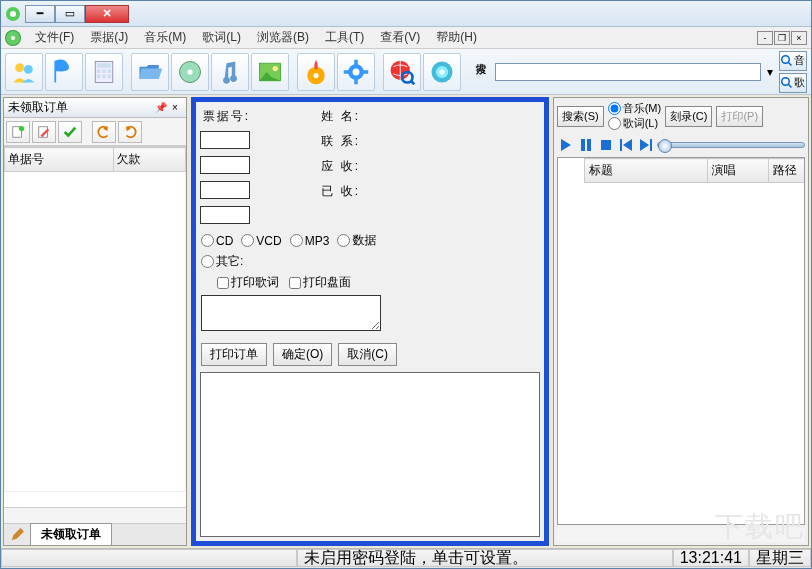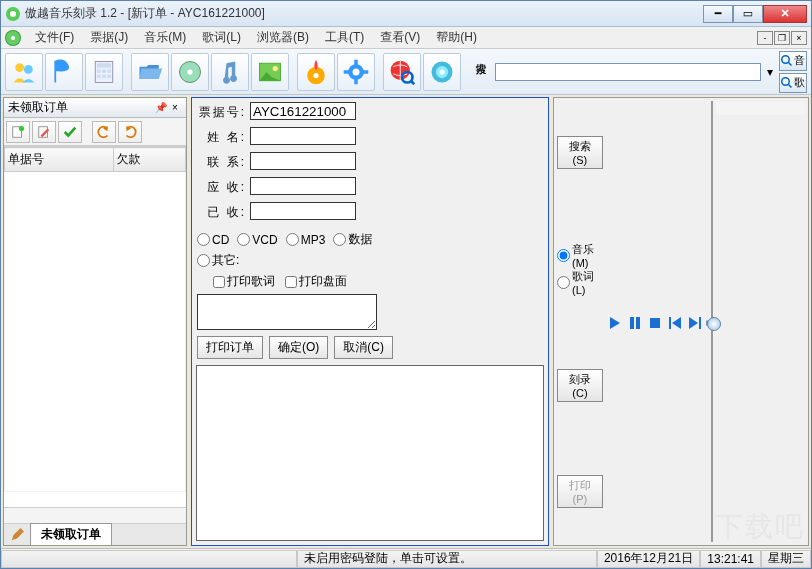--- a/index.html
+++ b/index.html
@@ -52,76 +52,75 @@
 .lp-grid { flex: 1; background: #fff; border-top: 1px solid #ccc; overflow: auto; }
 .lp-grid table { width: 100%; border-collapse: collapse; }
 .lp-grid th { background: linear-gradient(#fafafa,#e8e8e8); border: 1px solid #ccc; font-weight: normal; font-size: 12px; padding: 3px 3px; text-align: left; }
 .lp-grid td { border: 1px solid #eee; padding: 2px 4px; height: 16px; }
 .lp-footer { height: 16px; border-top: 1px solid #ccc; background: #f4f4f4; overflow-x: scroll; }
 .lp-tabstrip { height: 22px; background: #e8e8e8; display: flex; align-items: flex-end; padding-left: 6px; border-top:1px solid #ccc; }
 .lp-tabstrip .pen-icon { width:14px; height:14px; margin-right:6px; align-self:center; }
 .lp-tab { padding: 2px 10px; background: #fff; border: 1px solid #999; border-bottom: none; font-weight: bold; font-size: 12px; }
 
 
-.centerpane { flex: 1; background: #f0f0f0; border: 1px solid #1d4ed8; margin: 2px; display: flex; flex-direction: column; padding: 4px; }
+.centerpane { flex: 1; background: #f0f0f0; border: 5px solid #1d4ed8; margin: 2px; display: flex; flex-direction: column; padding: 4px; }
 .form { display: flex; gap: 8px; flex-wrap: wrap; }
 .form-left { display: grid; grid-template-columns: 50px 106px; gap: 4px 4px; align-content: start; }
 .form-left label { text-align: right; padding: 2px 0; letter-spacing: 2px; }
 .form-left input { height: 18px; border: 1px solid #333; padding: 0 2px; background:#fff; }
 .form-right { flex: 1; display: flex; flex-direction: column; gap: 4px; border-left: 1px solid transparent; }
 .radio-row { display: flex; gap: 8px; align-items: center; flex-wrap: wrap; }
 .radio-row label { display: flex; align-items: center; gap: 2px; }
 .chk-row { display: flex; gap: 10px; padding-left: 16px; }
 .txtbox { width: 180px; height: 36px; border: 1px solid #333; background:#fff; }
-.btn-row { display: flex; gap: 6px; margin-top: 2px; }
+.btn-row { display: flex; gap: 6px; margin-top: 8px; }
 .btn { padding: 2px 8px; border: 1px solid #888; background: linear-gradient(#fff,#e5e5e5); cursor: pointer; font-size: 12px; }
 .editor { flex: 1; margin-top: 6px; border: 1px solid #666; background: #fff; overflow:auto; }
 
 
-.rightpane { width: 256px; background: #f0f0f0; border: 1px solid #999; margin: 2px; display: flex; flex-direction: row; padding: 3px; gap: 3px; }
+.rightpane { width: 256px; background: #f0f0f0; border: 1px solid #999; margin: 2px; display: flex; flex-direction: column; padding: 3px; gap: 3px; }
 .rp-top { display: flex; gap: 4px; align-items: center; flex-wrap: wrap; }
 .rp-top .btn { padding: 2px 4px; font-size: 11px; }
 .rp-radio-col { display: flex; flex-direction: column; font-size: 11px; gap: 0; }
 .rp-radio-col label { display:flex; align-items:center; gap:2px; }
 .player { display: flex; align-items: center; gap: 2px; margin-top: 2px; }
 .pbtn { width: 18px; height: 18px; cursor: pointer; display:flex; align-items:center; justify-content:center; color: #1a6fd4; }
 .pbtn svg { width: 16px; height: 16px; fill: #1a6fd4; }
 .slider-wrap { flex: 1; display:flex; align-items:center; }
 .slider { flex:1; height: 6px; background: linear-gradient(#cfe0f2,#a8c4e0); border:1px solid #7a96b3; border-radius: 3px; position: relative; }
 .slider .thumb { position:absolute; left:0; top:-4px; width:14px; height:14px; background: radial-gradient(#fff,#9cc0e4); border:1px solid #5a82aa; border-radius:50%; }
 .timecode { font-size: 11px; color: #0a0; text-align: right; }
 .rp-grid { flex: 1; background: #fff; border: 1px solid #999; overflow: auto; }
 .rp-grid table { width: 100%; border-collapse: collapse; margin-left: 26px; }
 .rp-grid th { background: linear-gradient(#fafafa,#e8e8e8); border: 1px solid #ccc; font-weight: normal; font-size: 12px; padding: 3px 4px; text-align: left; }
 .rp-grid .scrollfill { height: 300px; }
 .rp-footer { height: 14px; background: #f4f4f4; overflow:auto; }
 
 
-.statusbar { height: 20px; background: linear-gradient(#f5f5f5,#e4e4e4); border-top: 1px solid #bbb; display: flex; align-items: center; font-size: 12px; }
+.statusbar { height: 20px; background: linear-gradient(#f5f5f5,#e4e4e4); border-top: 1px solid #bbb; display: flex; align-items: flex-start; font-size: 16px; }
 .statusbar .cell { border: 1px solid #c8c8c8; padding: 1px 6px; height: 18px; display:flex; align-items:center; }
 .statusbar .spacer { flex: 0 0 296px; }
 .statusbar .msg { flex: 1; }
 
 .watermark { position:absolute; right:6px; bottom:22px; font-size:28px; color:#e6e6e6; font-weight:normal; font-family: "Microsoft YaHei", sans-serif; pointer-events:none; letter-spacing:2px; }
 ::-webkit-scrollbar { width:16px; height:16px; }
 ::-webkit-scrollbar-track { background:#f0f0f0; border:1px solid #ddd; }
 ::-webkit-scrollbar-thumb { background:linear-gradient(#e8e8e8,#ccc); border:1px solid #aaa; }
 ::-webkit-scrollbar-button { background:#e8e8e8; border:1px solid #aaa; height:16px; width:16px; }
 </style>
 </head>
 <body>
 
 <div class="window">
 
   <div class="titlebar">
     <svg class="app-icon" viewBox="0 0 16 16">
         <circle cx="8" cy="8" r="7" fill="#5c5"></circle>
         <circle cx="8" cy="8" r="3" fill="#fff"></circle>
       </svg>
-    <span class="title">傲越音乐刻录 1.2 - [新订单 - AYC161221000]</span>
     <div class="winbtns">
       <div class="winbtn min"></div>
       <div class="winbtn max"></div>
       <div class="winbtn close"></div>
     </div>
   </div>
 
   <div class="menubar">
     <svg class="micon" viewBox="0 0 16 16">
         <circle cx="8" cy="8" r="7" fill="#6c6"></circle>
@@ -320,21 +319,20 @@
             <path d="M2 14 L4 8 L12 0 L16 4 L8 12 Z" fill="#c83"></path>
           </svg>
         <div class="lp-tab">未领取订单</div>
       </div>
     </div>
 
     <div class="centerpane">
       <div class="form">
         <div class="form-left">
           <label>票据号:</label>
-          <input value="AYC161221000" style="">
           <label>姓 名:</label>
           <input value="" style="">
           <label>联 系:</label>
           <input value="" style="">
           <label>应 收:</label>
           <input value="" style="">
           <label>已 收:</label>
           <input value="" style="">
         </div>
         <div class="form-right">
@@ -452,19 +450,18 @@
       </div>
       <div class="rp-footer">
           <div style="width:400px;height:1px;"></div>
         </div>
     </div>
   </div>
 
   <div class="statusbar">
     <div class="cell spacer"></div>
     <div class="cell msg">未启用密码登陆，单击可设置。</div>
-    <div class="cell">2016年12月21日</div>
     <div class="cell">13:21:41</div>
     <div class="cell">星期三</div>
   </div>
 
   <div class="watermark">下载吧</div>
 </div>
 
 </body></html>

